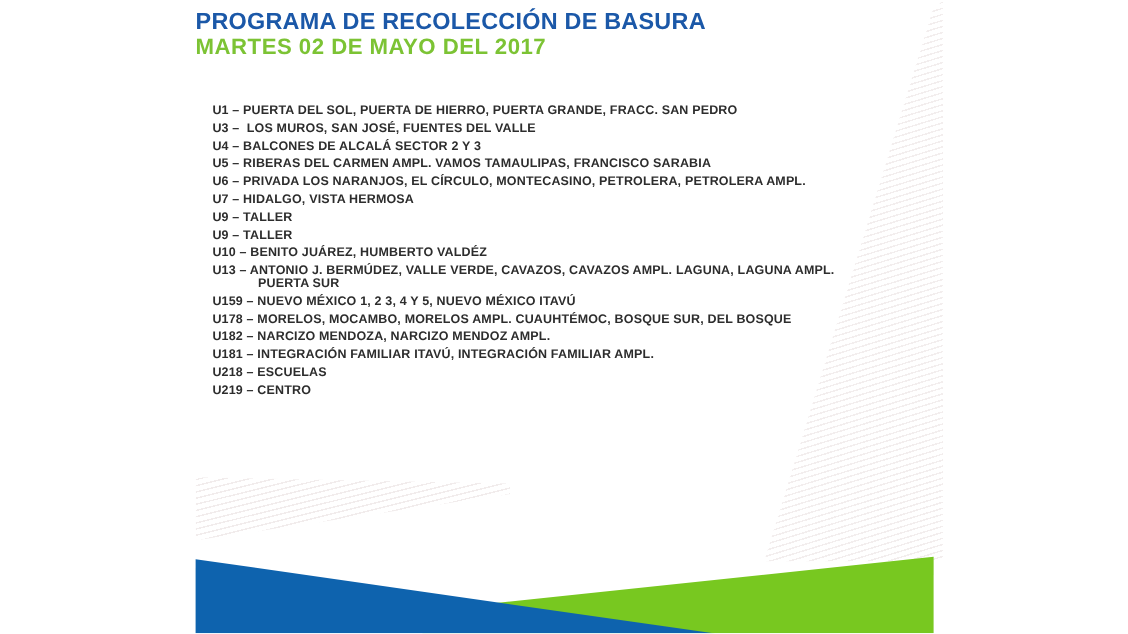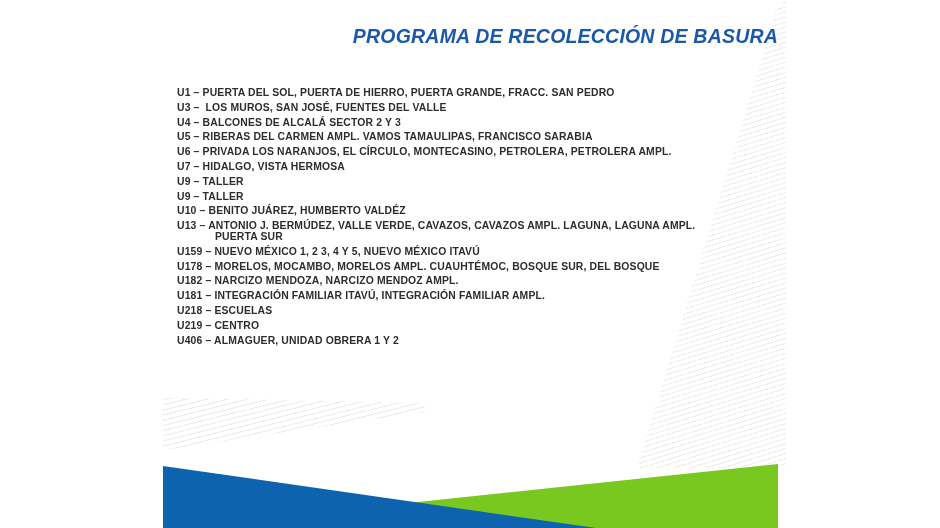--- a/index.html
+++ b/index.html
@@ -12,21 +12,21 @@
     left:560px;top:0;width:226px;height:468px;
     background:repeating-linear-gradient(163deg, rgba(214,198,198,.55) 0 1.2px, rgba(255,255,255,0) 1.2px 4.8px);
     clip-path:polygon(96% 2%, 100% 0, 100% 100%, 34% 100%);
   }
   .stripes-bl{
     left:163px;top:394px;width:262px;height:74px;
     background:repeating-linear-gradient(166deg, rgba(214,198,198,.6) 0 1.2px, rgba(255,255,255,0) 1.2px 5px);
     clip-path:polygon(0 5%, 100% 12%, 100% 24%, 0 76%);
   }
 
-  .header{position:absolute;left:163px;top:26px;width:615px;text-align:right;font-style:italic;}
+  .header{position:absolute;left:163px;top:8px;width:615px;text-align:left;}
   .title{margin:0;font-size:19.5px;font-weight:bold;color:#1b58a8;letter-spacing:.2px;line-height:20px;}
   .date{margin:1px 0 0 0;font-size:18.5px;font-weight:bold;color:#7cc334;letter-spacing:.4px;line-height:19px;}
 
   .route-list{position:absolute;left:177px;top:88px;width:620px;}
   .route{
     font-size:10.4px;font-weight:bold;color:#2d2d2d;
     line-height:10.8px;margin:0 0 4px 0;letter-spacing:.15px;
     white-space:pre;padding-left:38px;text-indent:-38px;
   }
 
@@ -40,36 +40,36 @@
   <div class="stripes stripes-tr"></div>
   <div class="stripes stripes-bl"></div>
 
   <svg class="footer-svg" viewBox="0 0 940 528" xmlns="http://www.w3.org/2000/svg" aria-hidden="true">
     <polygon points="352,509 778,464 778,528 352,528" fill="#78c820"></polygon>
     <polygon points="163,466 596,528 163,528" fill="#0e63ae"></polygon>
   </svg>
 
   <div class="header">
     <h1 class="title">PROGRAMA DE RECOLECCIÓN DE BASURA</h1>
+    <h2 class="date">MARTES 02 DE MAYO DEL 2017</h2>
   </div>
 
   <div class="route-list">
       <div class="route">U1 – PUERTA DEL SOL, PUERTA DE HIERRO, PUERTA GRANDE, FRACC. SAN PEDRO</div>
       <div class="route">U3 –  LOS MUROS, SAN JOSÉ, FUENTES DEL VALLE</div>
       <div class="route">U4 – BALCONES DE ALCALÁ SECTOR 2 Y 3</div>
       <div class="route">U5 – RIBERAS DEL CARMEN AMPL. VAMOS TAMAULIPAS, FRANCISCO SARABIA</div>
       <div class="route">U6 – PRIVADA LOS NARANJOS, EL CÍRCULO, MONTECASINO, PETROLERA, PETROLERA AMPL.</div>
       <div class="route">U7 – HIDALGO, VISTA HERMOSA</div>
       <div class="route">U9 – TALLER</div>
       <div class="route">U9 – TALLER</div>
       <div class="route">U10 – BENITO JUÁREZ, HUMBERTO VALDÉZ</div>
       <div class="route">U13 – ANTONIO J. BERMÚDEZ, VALLE VERDE, CAVAZOS, CAVAZOS AMPL. LAGUNA, LAGUNA AMPL.
 PUERTA SUR</div>
       <div class="route">U159 – NUEVO MÉXICO 1, 2 3, 4 Y 5, NUEVO MÉXICO ITAVÚ</div>
       <div class="route">U178 – MORELOS, MOCAMBO, MORELOS AMPL. CUAUHTÉMOC, BOSQUE SUR, DEL BOSQUE</div>
       <div class="route">U182 – NARCIZO MENDOZA, NARCIZO MENDOZ AMPL.</div>
       <div class="route">U181 – INTEGRACIÓN FAMILIAR ITAVÚ, INTEGRACIÓN FAMILIAR AMPL.</div>
       <div class="route">U218 – ESCUELAS</div>
       <div class="route">U219 – CENTRO</div>
-      <div class="route">U406 – ALMAGUER, UNIDAD OBRERA 1 Y 2</div>
     </div>
 
 </div>
 
 </body></html>

